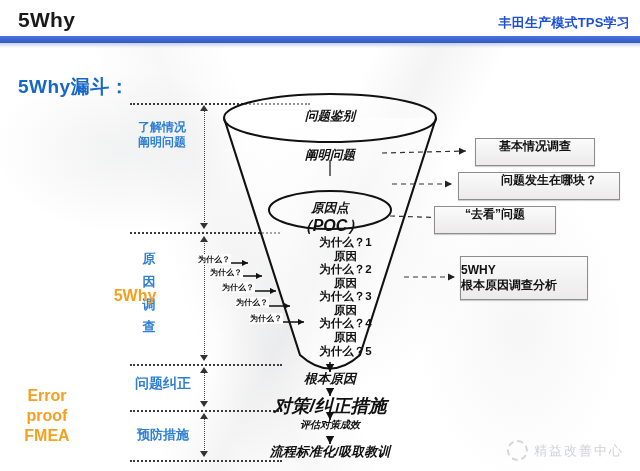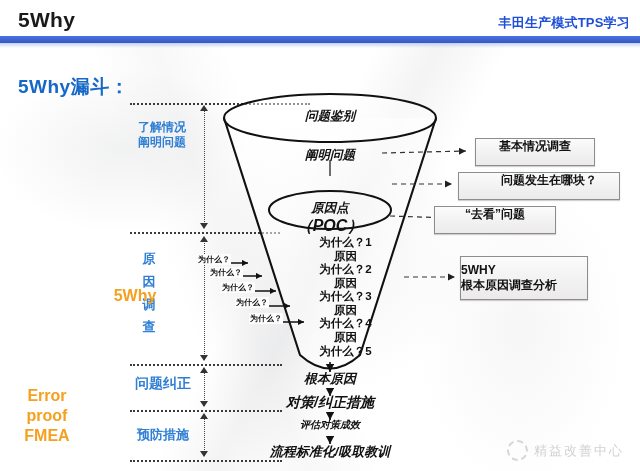--- a/index.html
+++ b/index.html
@@ -71,21 +71,21 @@
   .t-paren{left:214px;top:128px;width:232px;font-size:12.5px;}
   .t-clar{left:230px;top:147px;width:200px;font-size:12.5px;}
   .t-zone{left:230px;top:179px;width:200px;font-size:12.5px;}
   .t-poc1{left:248px;top:200px;width:164px;font-size:12.5px;}
   .t-poc2{left:248px;top:216px;width:164px;font-size:16px;}
 
   .whycol{position:absolute;left:266px;top:236px;width:128px;text-align:center;}
   .whycol div{font-size:11.5px;font-weight:bold;color:#111;line-height:1.18;white-space:nowrap;margin-left:31px;}
 
   .t-root{left:268px;top:370px;width:124px;font-size:13px;}
-  .t-cm{left:248px;top:394px;width:164px;font-size:14px;}
+  .t-cm{left:248px;top:394px;width:164px;font-size:18px;}
   .t-ev{left:248px;top:418px;width:164px;font-size:10px;}
   .t-std{left:228px;top:443px;width:204px;font-size:13px;}
 
   
   .stair{position:absolute;}
   .stair .sw{position:absolute;font-size:8px;font-weight:bold;color:#111;white-space:nowrap;
     background:#fdfdfd;padding:0 1px;}
 
   
   .rbox{position:absolute;background:linear-gradient(to bottom,#fbfbfb,#eceaea);

